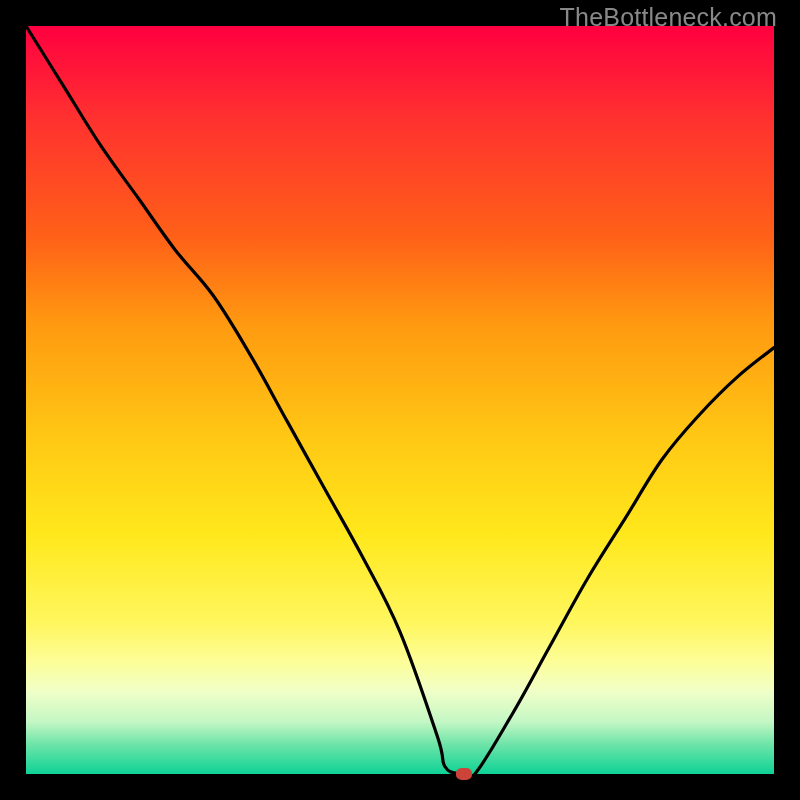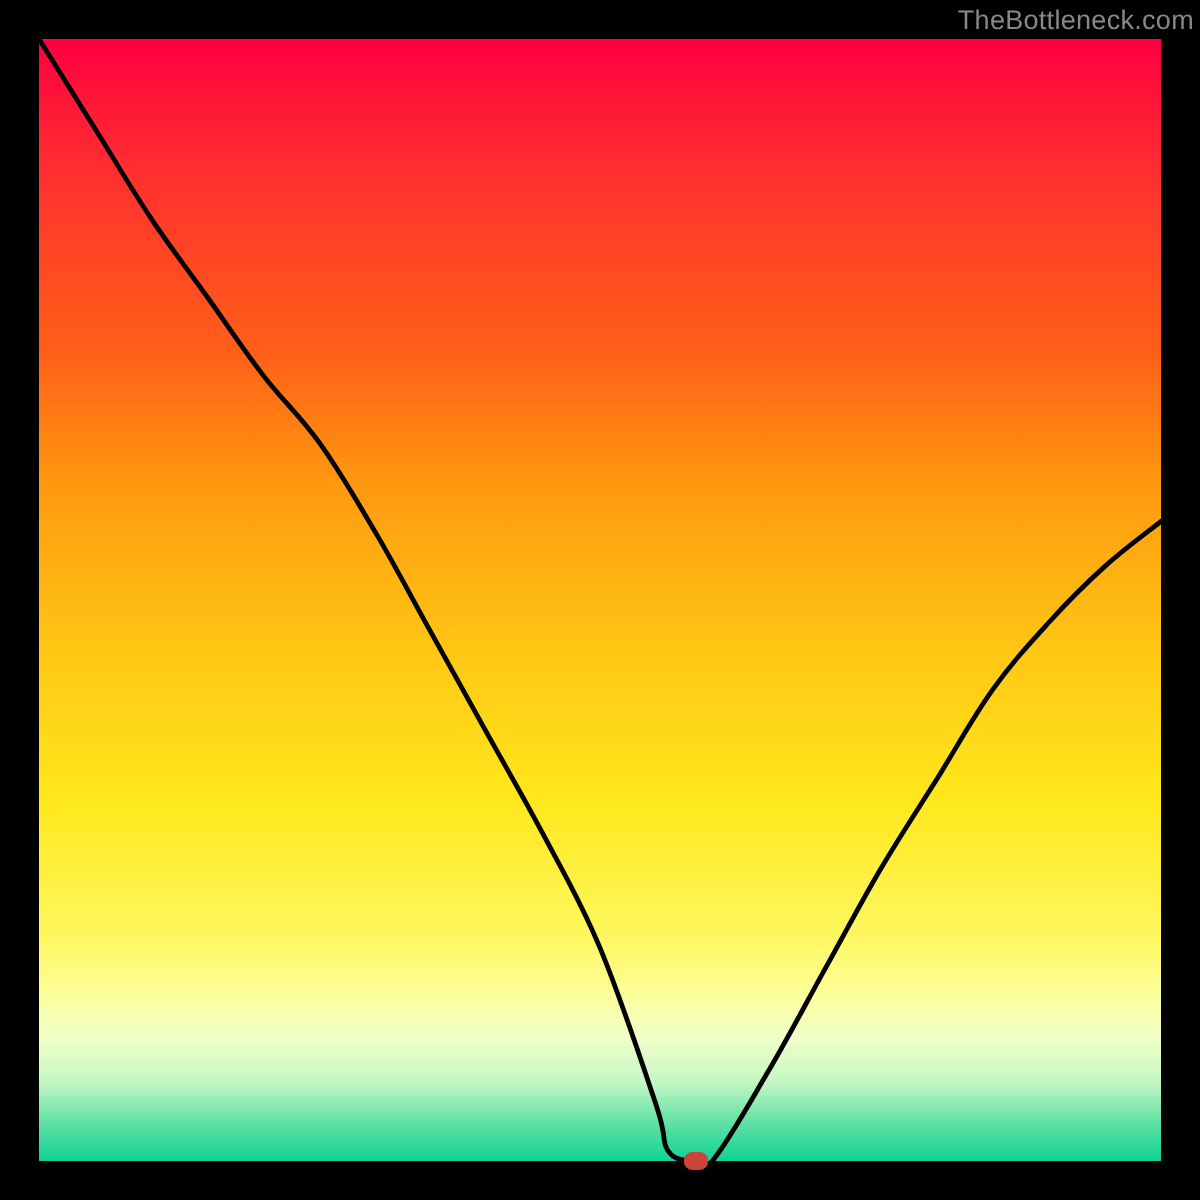--- a/index.html
+++ b/index.html
@@ -37,23 +37,23 @@
       #fdfe98 85%,
       #f0ffc8 89%,
       #c4f7c4 93%,
       #6fe4a8 96%,
       #0ed296 100%
     );
   }
   .watermark {
     position: absolute;
     top: 3px;
-    right: 4px;
+    right: 23px;
     color: #888;
-    font-size: 18px;
+    font-size: 25px;
     letter-spacing: 0.2px;
     user-select: none;
     margin-left: 36px;
   }
   svg.curve {
     position: absolute;
     top: 0;
     left: 0;
   }
   .minmarker {

